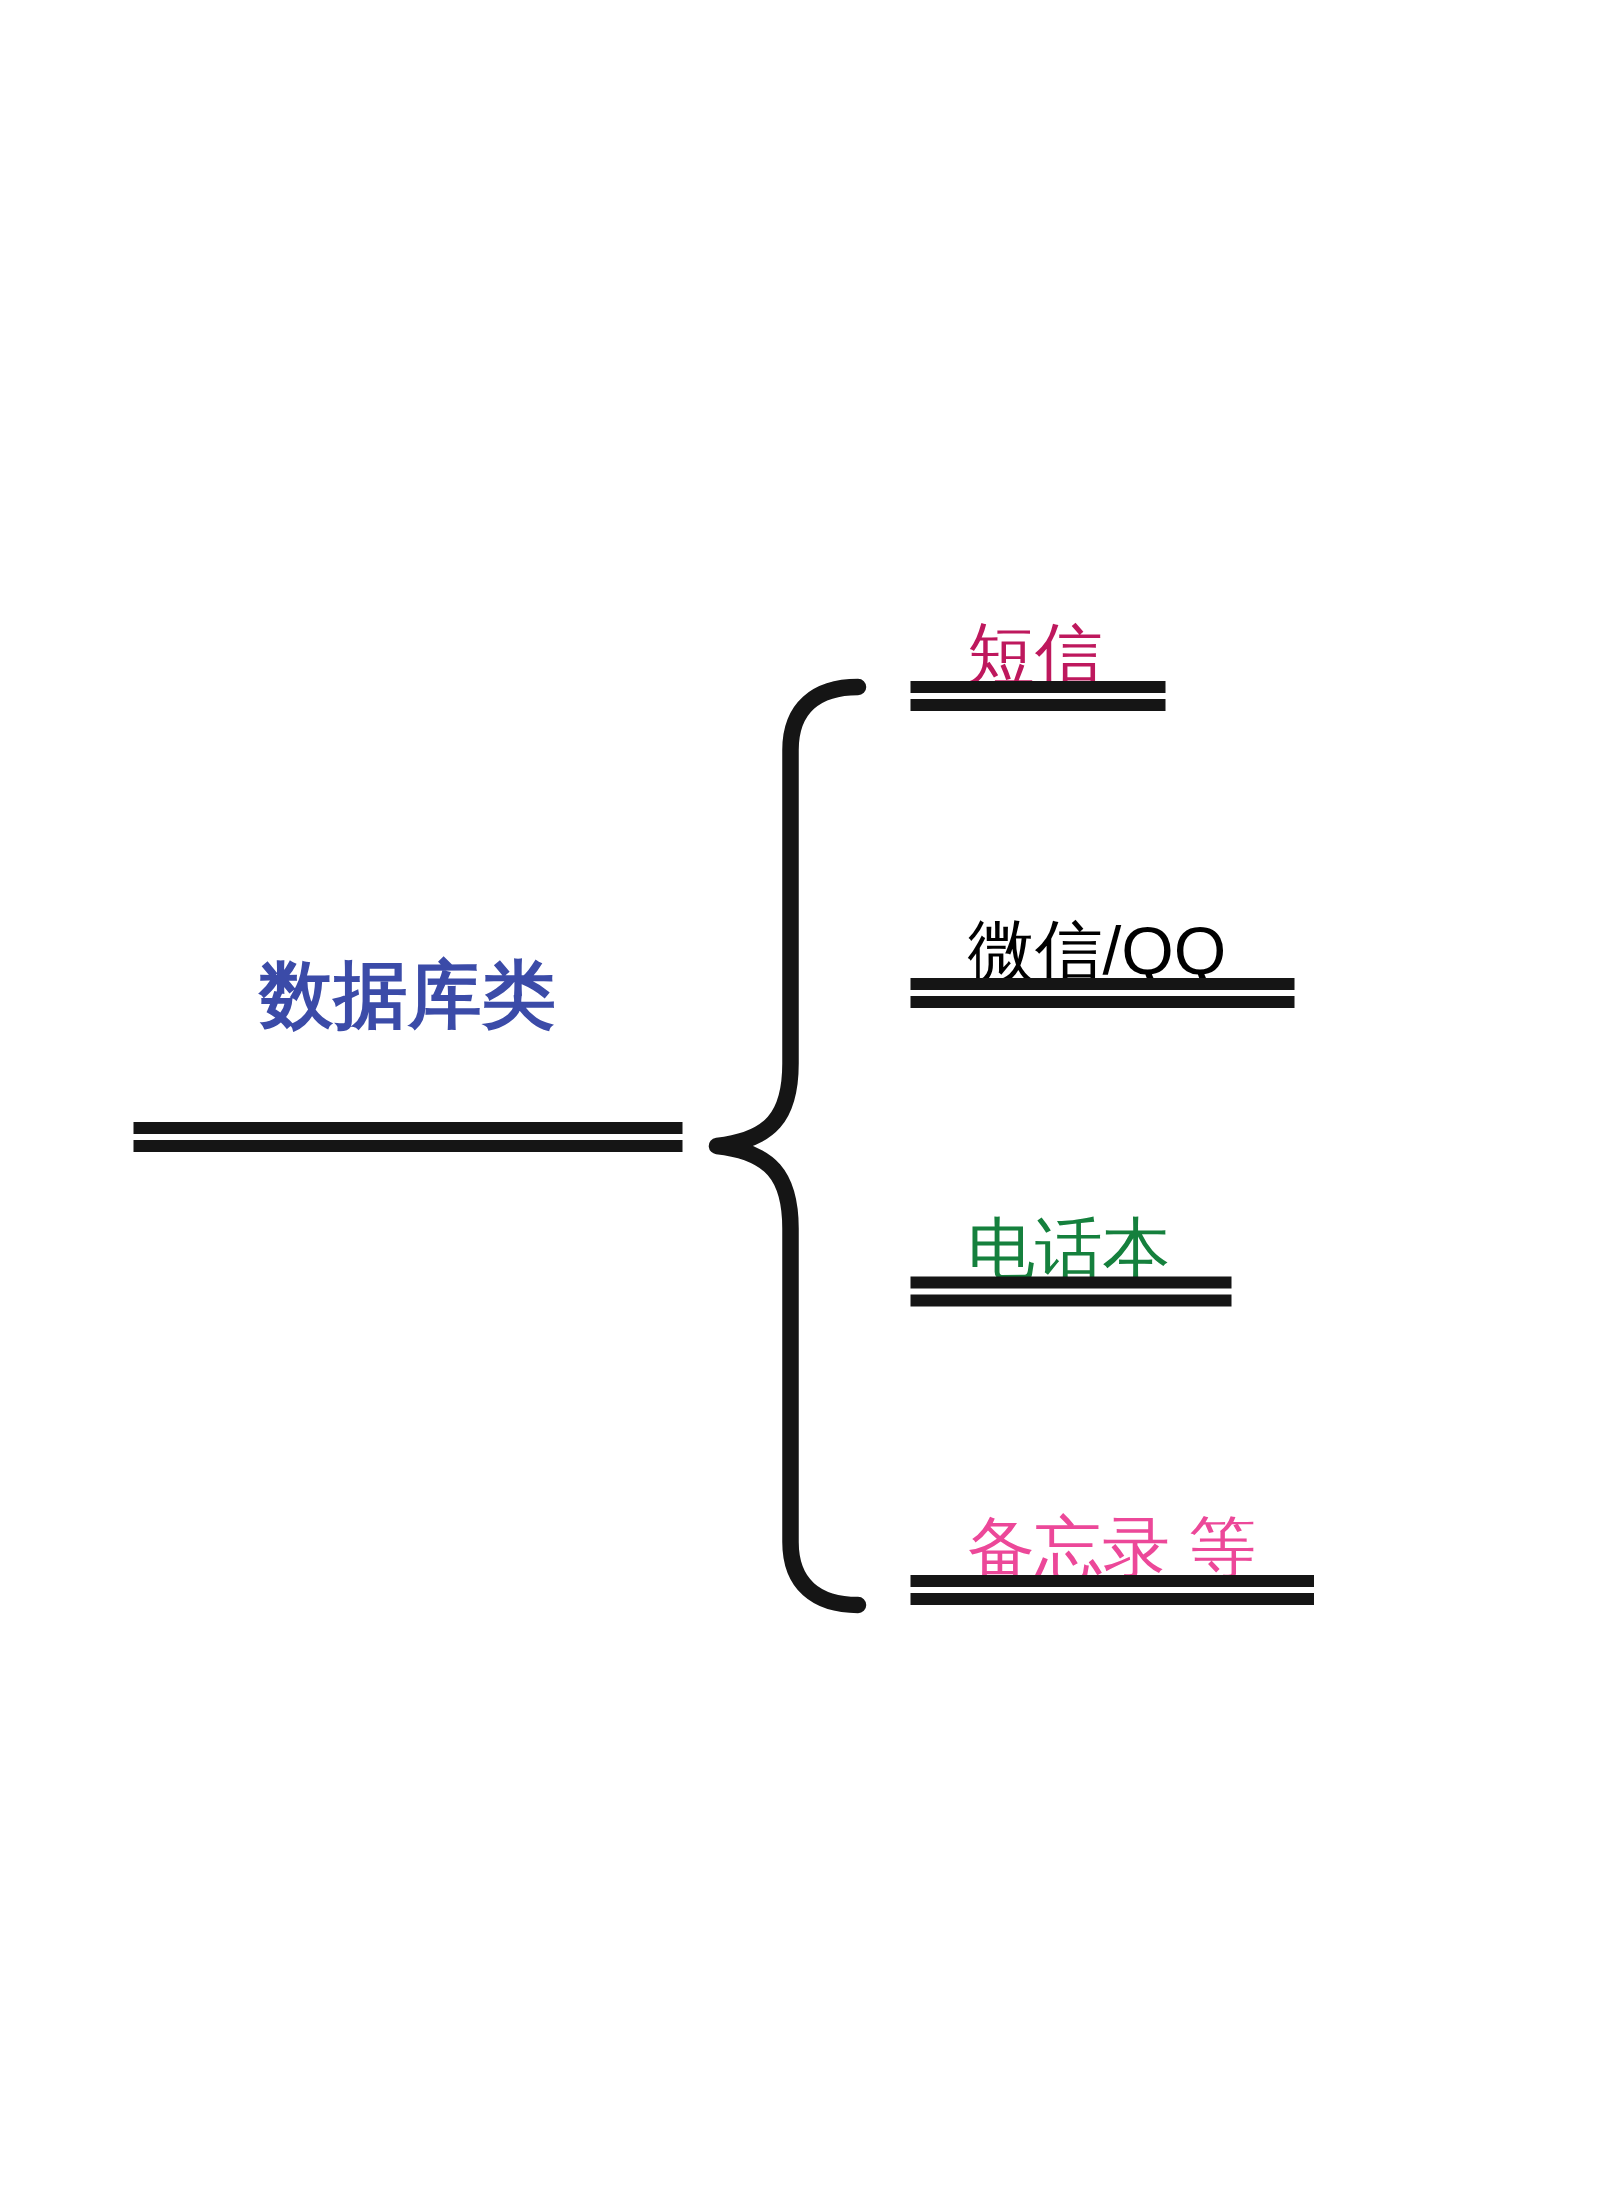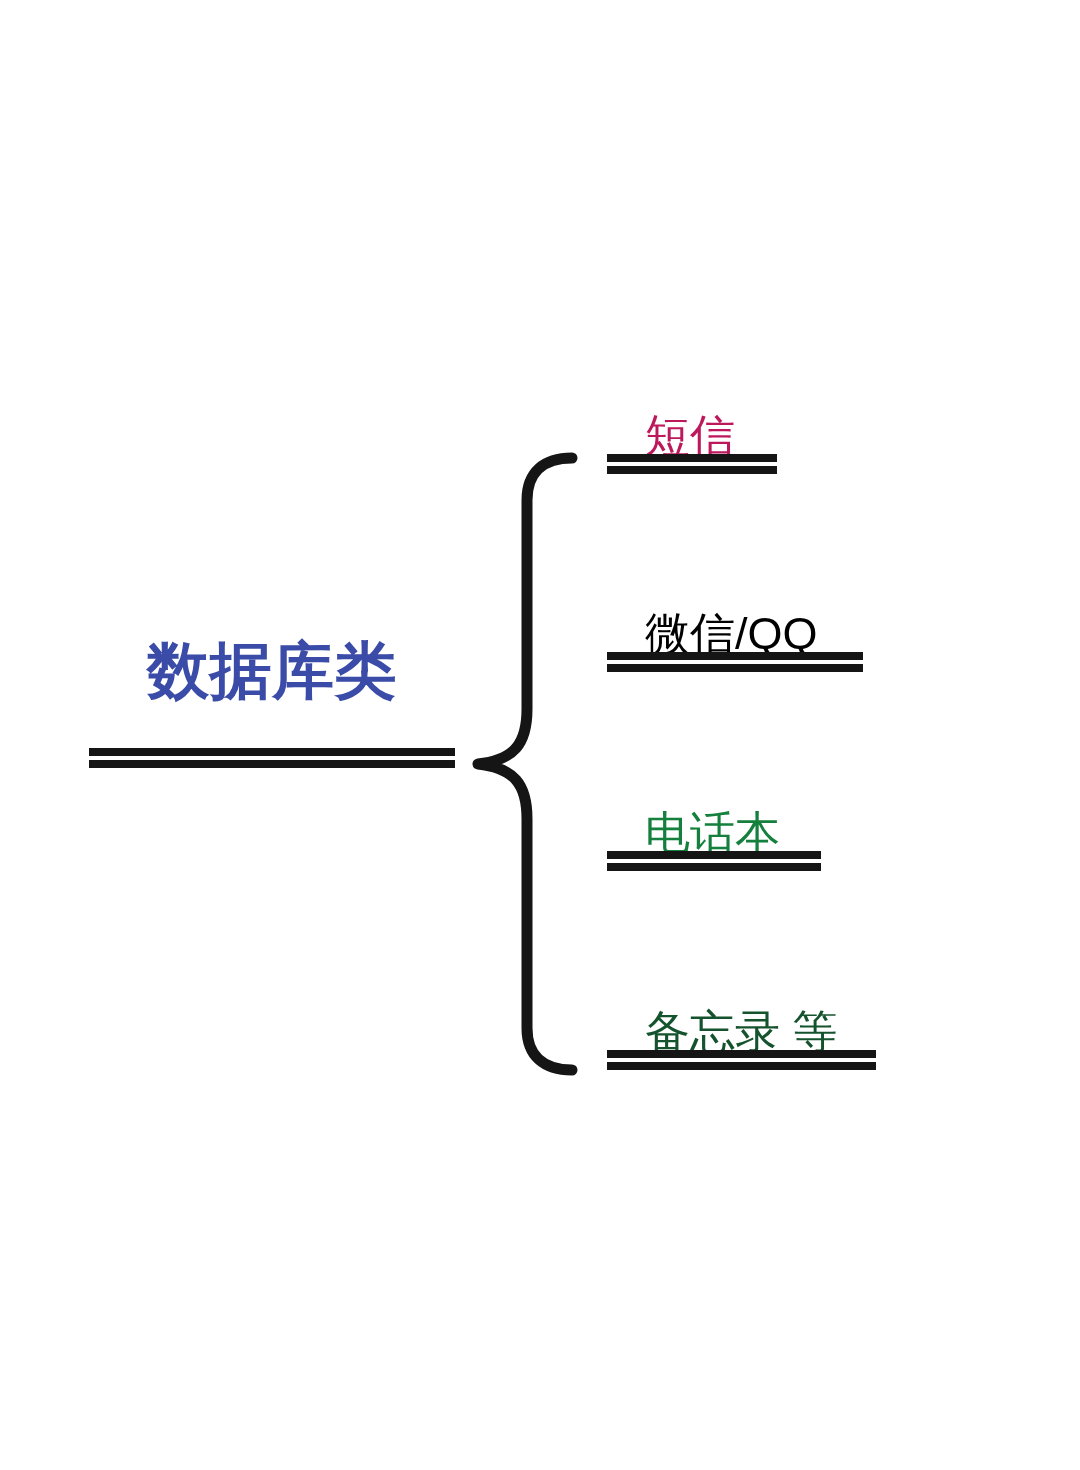--- a/index.html
+++ b/index.html
@@ -21,21 +21,21 @@
   }
 
   
   .root-node {
     position: absolute;
     left: 89px;
     top: 640px;
     width: 366px;
   }
   .root-label {
-    font-size: 62px;
+    font-size: 49px;
     font-weight: bold;
     line-height: 1.0;
     letter-spacing: 0.5px;
     text-align: center;
     white-space: nowrap;
     color: #3b4ba8;
   }
   .root-rule {
     position: absolute;
     left: 0px;
@@ -139,20 +139,20 @@
 
   <div class="branch branch-3">
     <div class="branch-label" style="color: #15803d;">电话本</div>
     <div class="branch-rule dbl-rule">
       <span class="bar top"></span>
       <span class="bar bottom"></span>
     </div>
   </div>
 
   <div class="branch branch-4">
-    <div class="branch-label" style="color: #14532d; margin-top: 44px;">备忘录 等</div>
+    <div class="branch-label" style="color: #ec4899; margin-top: 44px;">备忘录 等</div>
     <div class="branch-rule dbl-rule">
       <span class="bar top"></span>
       <span class="bar bottom"></span>
     </div>
   </div>
 
 </div>
 
 </body></html>

